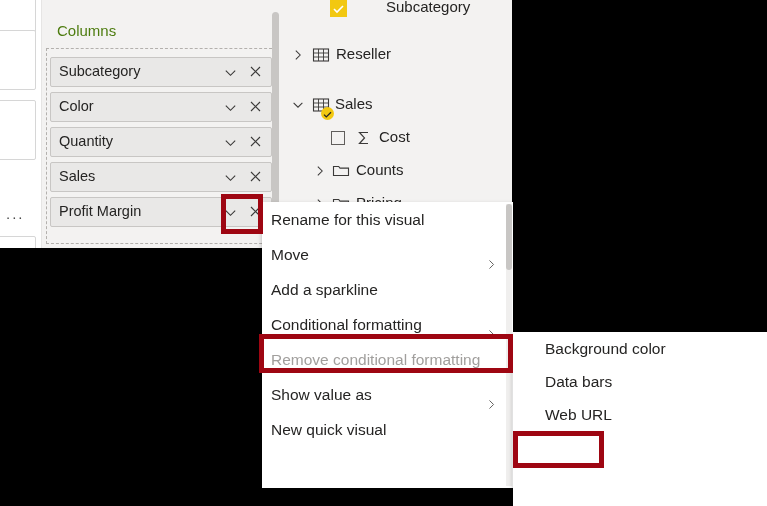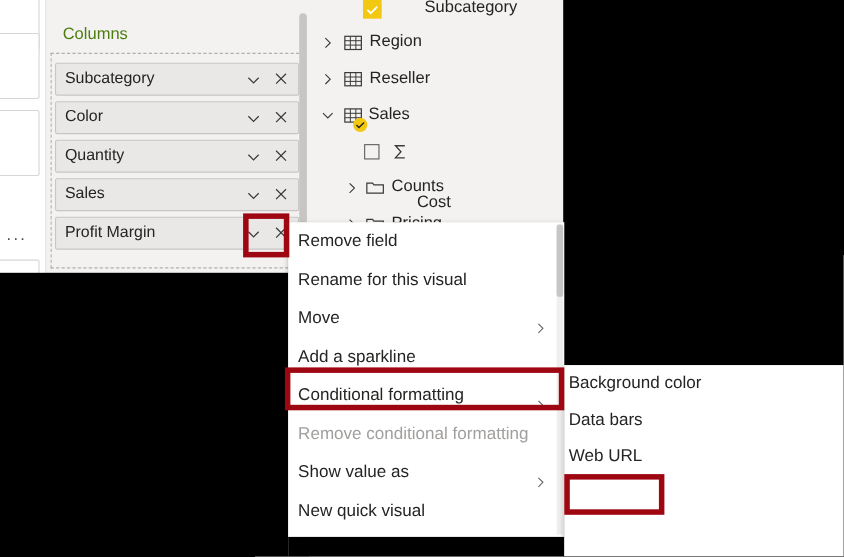--- a/index.html
+++ b/index.html
@@ -219,21 +219,21 @@
     left: 513px; top: 332px;
     width: 254px;
     height: 174px;
     background: #ffffff;
     box-shadow: 0 1.6px 5px rgba(0,0,0,0.25), 0 0.3px 1px rgba(0,0,0,0.18);
     overflow: hidden;
   }
   .sub-item {
     height: 33px;
     line-height: 33px;
-    padding-left: 4px;
+    padding-left: 32px;
     font-size: 15.5px;
     color: #252423;
     white-space: nowrap;
   }
 
   
   .redbox {
     position: absolute;
     border: 5px solid #9e0612;
     box-sizing: border-box;
@@ -335,36 +335,22 @@
 
     <div class="fl-row" style="top:-9px;">
       <span class="yellow-sq" style="left:49px; top:9px;">
         <svg width="17" height="17" viewBox="0 0 17 17">
             <path d="M4 9l3 3 6-6" fill="none" stroke="#ffffff" stroke-width="1.6"></path>
           </svg>
       </span>
       <span class="fl-label" style="left:105px;">Subcategory</span>
     </div>
 
-    <div class="fl-row" style="top:22px;">
-      <span class="fl-expander" style="left:10px;">
-        <svg width="14" height="14" viewBox="0 0 16 16">
-            <path d="M5.5 3l5 5-5 5" fill="none" stroke="#3b3a39" stroke-width="1.2"></path>
-          </svg>
-      </span>
-      <span class="fl-icon" style="left:31px;">
-        <svg width="18" height="18" viewBox="0 0 18 18">
-          <rect x="1.5" y="3" width="15" height="12" fill="none" stroke="#3b3a39" stroke-width="1.1"></rect>
-          <path d="M1.5 7h15M1.5 11h15M6.5 3v12M11.5 3v12" stroke="#3b3a39" stroke-width="0.9" fill="none"></path>
-        </svg>
-      </span>
-      <span class="fl-label" style="left:55px;">Region</span>
-    </div>
-
-    <div class="fl-row" style="top:55px;">
+
+    <div class="fl-row" style="top:38px;">
       <span class="fl-expander" style="left:10px;">
         <svg width="14" height="14" viewBox="0 0 16 16">
             <path d="M5.5 3l5 5-5 5" fill="none" stroke="#3b3a39" stroke-width="1.2"></path>
           </svg>
       </span>
       <span class="fl-icon" style="left:31px;">
         <svg width="18" height="18" viewBox="0 0 18 18">
           <rect x="1.5" y="3" width="15" height="12" fill="none" stroke="#3b3a39" stroke-width="1.1"></rect>
           <path d="M1.5 7h15M1.5 11h15M6.5 3v12M11.5 3v12" stroke="#3b3a39" stroke-width="0.9" fill="none"></path>
         </svg>
@@ -392,21 +378,21 @@
       <span class="fl-label" style="left:54px;">Sales</span>
     </div>
 
     <div class="fl-row" style="top:121px;">
       <span class="cb-empty" style="left:50px; top:10px;"></span>
       <span class="fl-icon" style="left:74px;">
         <svg width="18" height="18" viewBox="0 0 18 18">
           <path d="M13 3.5H4.5l5 5.4-5 5.6H13" fill="none" stroke="#3b3a39" stroke-width="1.2" stroke-linejoin="miter"></path>
         </svg>
       </span>
-      <span class="fl-label" style="left:98px;margin-top:47px;">Cost</span>
+      <span class="fl-label" style="left:98px;">Cost</span>
     </div>
 
     <div class="fl-row" style="top:154px;">
       <span class="fl-expander" style="left:32px;">
         <svg width="14" height="14" viewBox="0 0 16 16">
             <path d="M5.5 3l5 5-5 5" fill="none" stroke="#3b3a39" stroke-width="1.2"></path>
           </svg>
       </span>
       <span class="fl-icon" style="left:51px;">
         <svg width="18" height="18" viewBox="0 0 18 18">
@@ -433,23 +419,20 @@
 
   <div class="mask" style="left:512px; top:0; width:255px; height:332px;"></div>
   <div class="mask" style="left:0; top:248px; width:262px; height:258px;"></div>
   <div class="mask" style="left:262px; top:488px; width:251px; height:18px;"></div>
 
   <div class="ctxmenu">
     <div class="menu-scroll-track"></div>
     <div class="menu-scroll"></div>
 
     <div class="menu-item">
-      <span>Remove field</span>
-    </div>
-    <div class="menu-item">
       <span>Rename for this visual</span>
     </div>
     <div class="menu-item">
       <span>Move</span>
       <span class="sub-arrow">
         <svg width="13" height="13" viewBox="0 0 16 16">
             <path d="M5.5 3l5 5-5 5" fill="none" stroke="#605e5c" stroke-width="1.2"></path>
           </svg>
       </span>
     </div>

